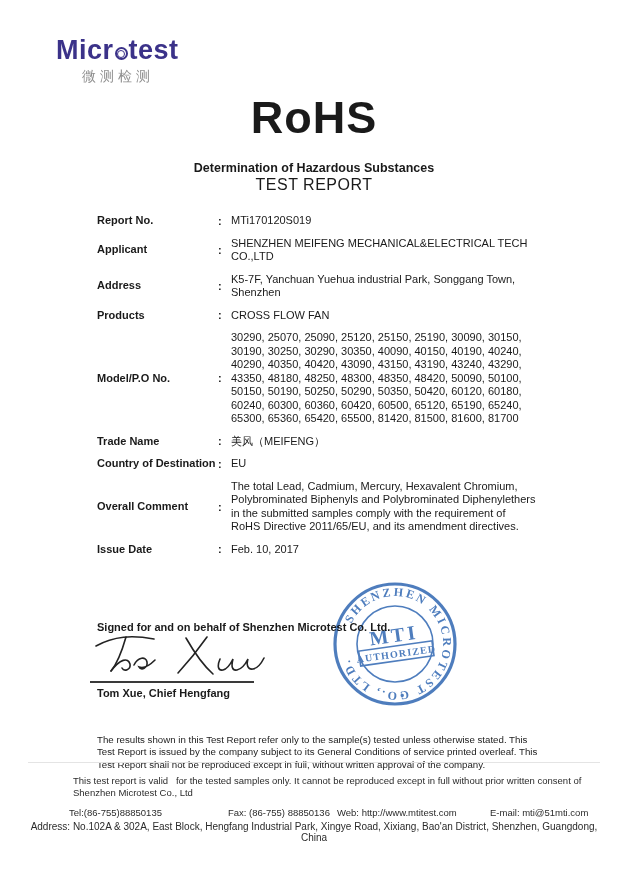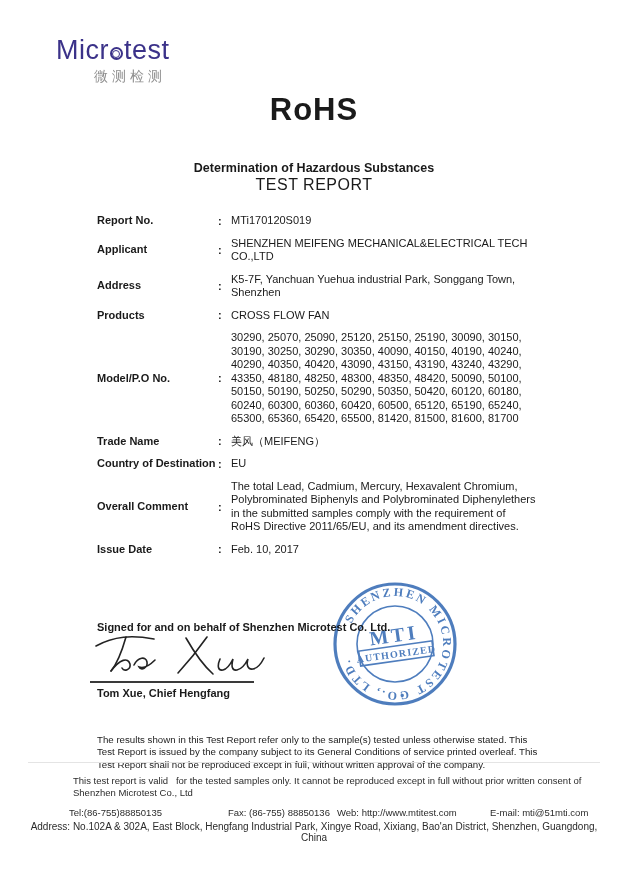--- a/index.html
+++ b/index.html
@@ -2,32 +2,32 @@
 <html><head>
 <meta charset="utf-8">
 <style>
   html,body{margin:0;padding:0;background:#ffffff;}
   .page{
     position:relative;width:628px;height:885px;background:#ffffff;
     font-family:"Liberation Sans", sans-serif;color:#1a1a1a;overflow:hidden;
   }
   
   .logo{position:absolute;left:56px;top:36px;}
-  .logo-name{font-size:27px;font-weight:normal;color:#3b3289;letter-spacing:0.5px;line-height:28px;}
+  .logo-name{font-size:27px;font-weight:bold;color:#3b3289;letter-spacing:0.5px;line-height:28px;}
   .logo-o{
     display:inline-block;width:13px;height:13px;border:2.6px solid #3b3289;border-radius:50%;
     position:relative;margin:0 1px;vertical-align:-1px;box-sizing:border-box;
   }
   .logo-o::after{
     content:"";position:absolute;inset:0.5px;border:1.6px solid #3b3289;border-radius:50%;
   }
-  .logo-sub{margin-top:4px;margin-left:38px;font-size:14px;color:#8f8f8f;letter-spacing:4px;}
+  .logo-sub{margin-top:4px;margin-left:26px;font-size:14px;color:#8f8f8f;letter-spacing:4px;}
   
   .rohs{position:absolute;left:0;top:92px;width:100%;text-align:center;
-        font-size:31px;font-weight:bold;letter-spacing:1px;}
+        font-size:45px;font-weight:bold;letter-spacing:1px;}
   .sub1{position:absolute;left:0;top:161px;width:100%;text-align:center;
         font-size:12.5px;font-weight:bold;}
   .sub2{position:absolute;left:0;top:176px;width:100%;text-align:center;
         font-size:16px;font-weight:normal;letter-spacing:0.5px;}
   
   .fields{position:absolute;left:97px;top:214px;width:445px;}
   .frow{display:flex;align-items:center;margin-bottom:9px;}
   .flbl{width:121px;font-size:11px;font-weight:bold;line-height:13.5px;flex:none;}
   .fcol{width:13px;font-size:11px;font-weight:bold;flex:none;}
   .fval{width:305px;font-size:11px;line-height:13.5px;}

